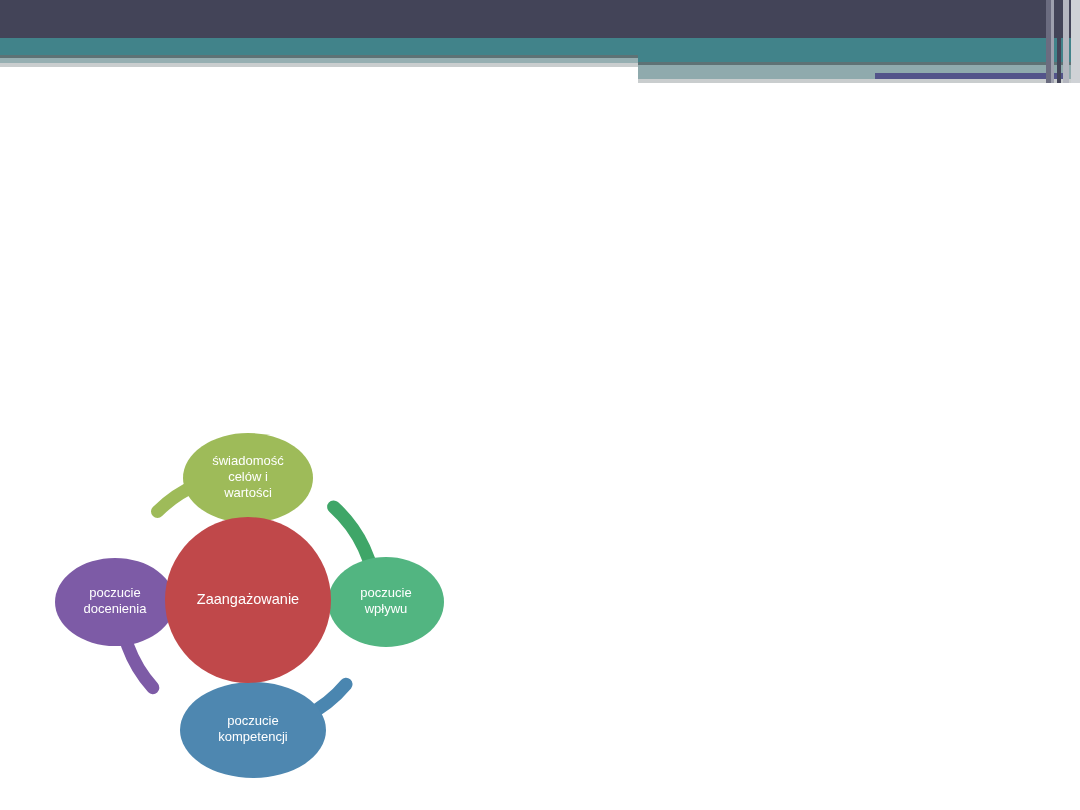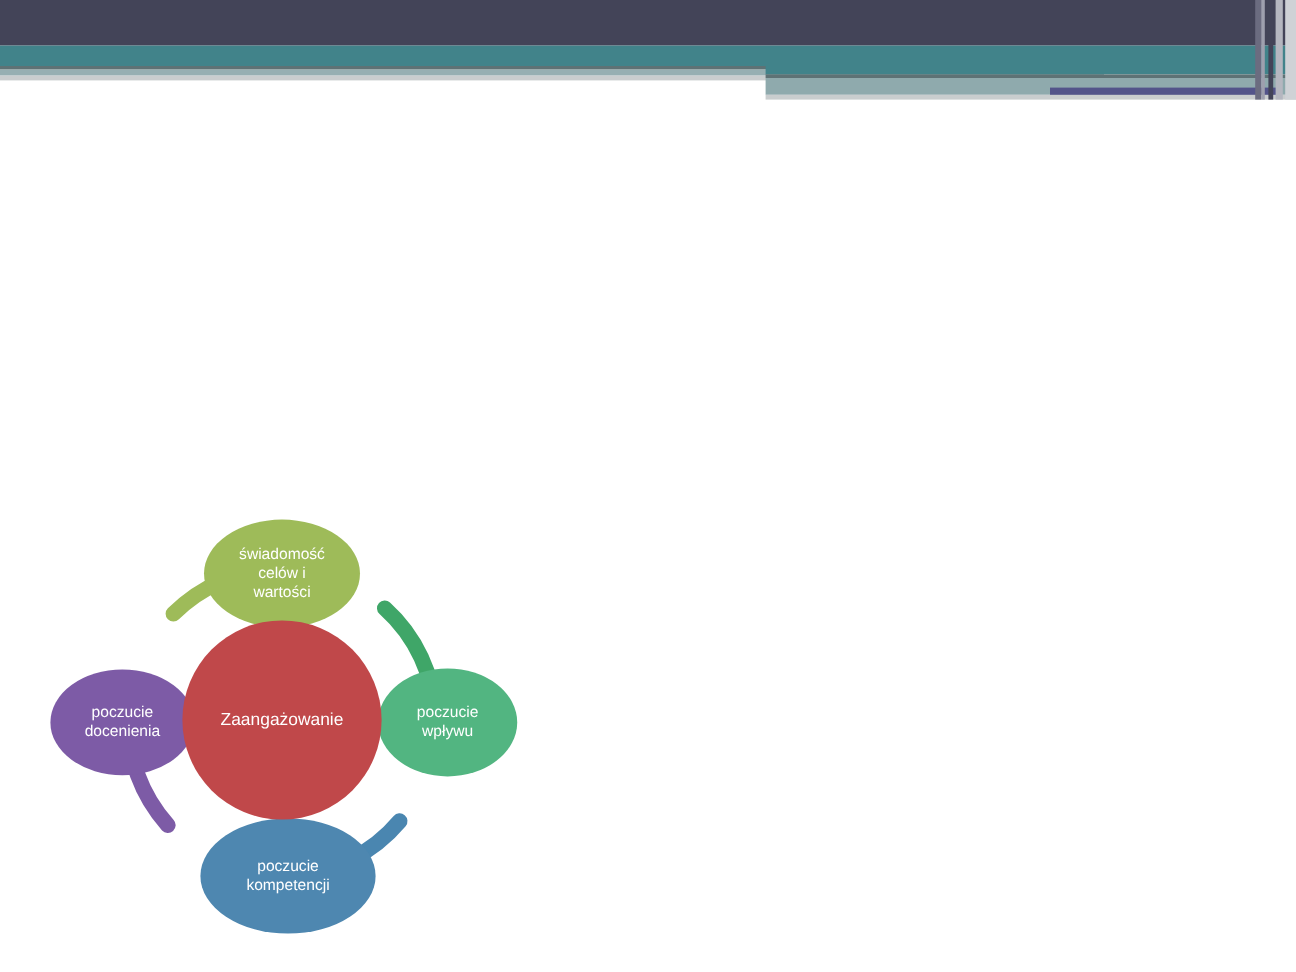--- a/index.html
+++ b/index.html
@@ -22,21 +22,21 @@
     width: 1080px;
     height: 90px;
   }
   .band {
     position: absolute;
   }
 
   
   #diagram {
     position: absolute;
-    left: 35px;
+    left: 48px;
     top: 430px;
     width: 420px;
     height: 370px;
   }
   #diagram svg {
     display: block;
     width: 420px;
     height: 370px;
   }
   .node-label {

